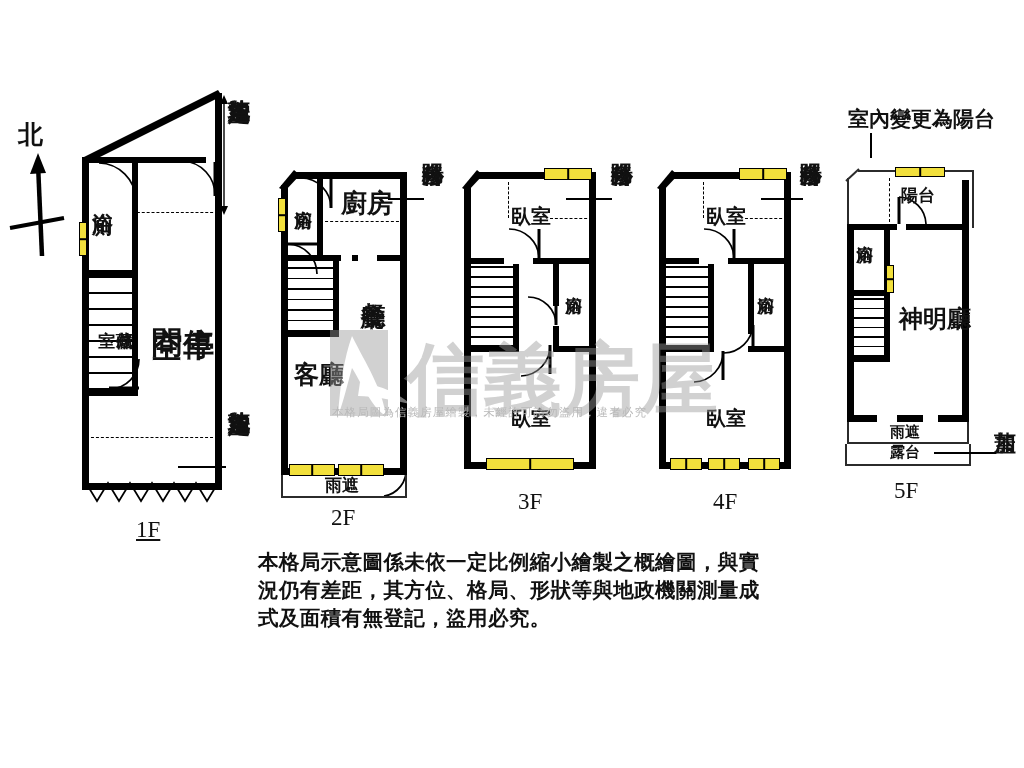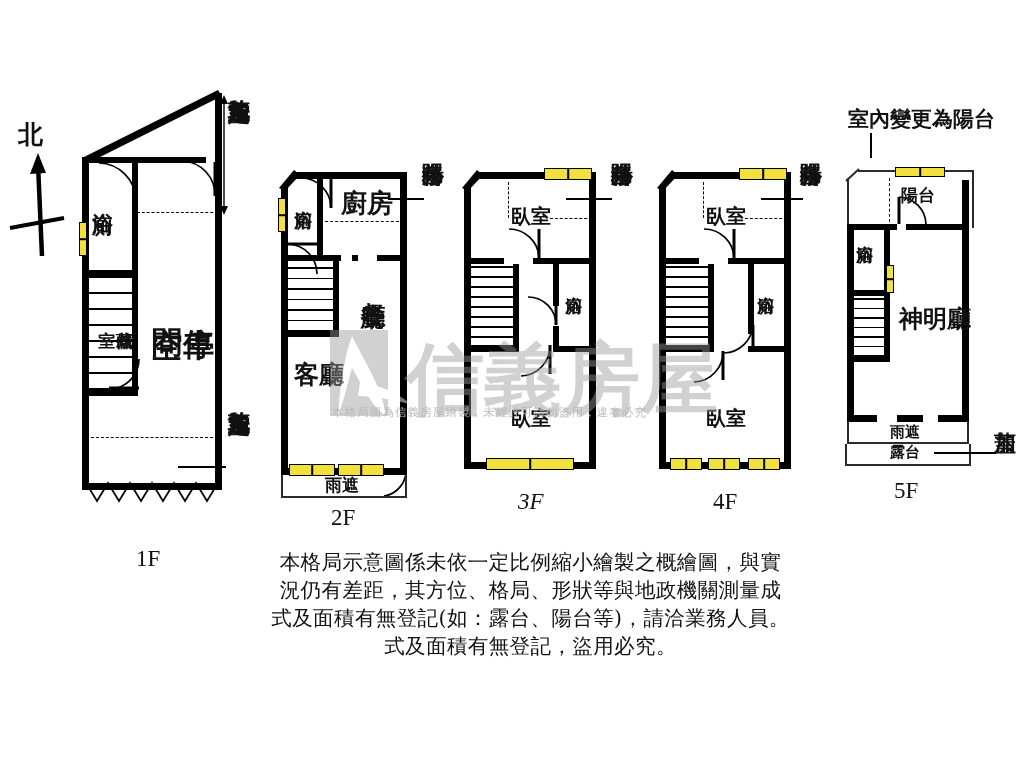--- a/index.html
+++ b/index.html
@@ -31,22 +31,22 @@
   
   #wm{position:absolute;left:330px;top:330px;width:370px;height:110px;
       opacity:.45;pointer-events:none;}
   #wmtext{position:absolute;left:332px;top:405px;width:378px;
       font-family:"DejaVu Sans","Liberation Sans",sans-serif;
       font-size:11.5px;color:#b9b9b9;letter-spacing:1.1px;white-space:nowrap;
       pointer-events:none;}
 
   
   #disc{position:absolute;left:258px;top:549px;width:545px;
-        font-size:20.5px;font-weight:normal;line-height:1.36;
-        letter-spacing:0.4px;text-align:center;}
+        font-size:20.5px;font-weight:bold;line-height:1.36;
+        letter-spacing:0.4px;}
   #disc div{white-space:nowrap;}
 </style>
 </head>
 <body>
 
 <div id="stage">
 
   <div class="lbl" style="left:18px;top:122px;font-size:25px;">北</div>
   <svg style="left:6px;top:148px;width:70px;height:115px;">
     <line x1="36" y1="108" x2="32" y2="16" stroke="#000" stroke-width="4.5"></line>
@@ -103,21 +103,21 @@
     <svg style="left:86px;top:481px;width:136px;height:22px;">
       <polyline class="arc" stroke-width="1.6" points="0,2 11,20 22,2 33,20 44,2 55,20 66,2 77,20 88,2 99,20 110,2 121,20 132,2"></polyline>
     </svg>
 
     <div class="lbl" style="left:92px;top:196px;font-size:21px;writing-mode:vertical-rl;text-orientation:upright;">浴廁</div>
     <div class="lbl" style="left:98px;top:318px;font-size:17px;writing-mode:vertical-rl;text-orientation:upright;">儲藏
 室</div>
     <div class="lbl" style="left:151px;top:304px;font-size:31px;writing-mode:vertical-rl;text-orientation:upright;">停車
 空間</div>
 
-    <div class="flr" style="left:136px;top:546px;">1F</div>
+    <div class="flr" style="left:136px;top:517px;text-decoration:underline;">1F</div>
   </div>
 
   <div class="vlbl" style="left:228px;top:82px;font-size:22px;">法定空地加蓋</div>
   <svg style="left:216px;top:95px;width:16px;height:120px;">
     <line x1="8" y1="4" x2="8" y2="116" stroke="#000" stroke-width="1.4"></line>
     <polygon points="8,0 4,9 12,9" fill="#000"></polygon>
     <polygon points="8,120 4,111 12,111" fill="#000"></polygon>
   </svg>
   <div class="vlbl" style="left:228px;top:394px;font-size:22px;">法定空地加蓋</div>
   <div class="dim" style="left:178px;top:466px;width:48px;height:2px;"></div>
@@ -229,21 +229,21 @@
     <div class="win split" style="left:544px;top:168px;width:48px;height:12px;"></div>
     <div class="win split" style="left:486px;top:458px;width:88px;height:12px;"></div>
 
     <div class="dashv" style="left:508px;top:182px;height:36px;"></div>
     <div class="dash" style="left:550px;top:218px;width:42px;"></div>
 
     <div class="lbl" style="left:511px;top:206px;font-size:20px;">臥室</div>
     <div class="lbl" style="left:565px;top:283px;font-size:17px;writing-mode:vertical-rl;text-orientation:upright;">浴廁</div>
     <div class="lbl" style="left:511px;top:408px;font-size:20px;">臥室</div>
 
-    <div class="flr" style="left:518px;top:489px;font-style:italic;">3F</div>
+    <div class="flr" style="left:518px;top:489px;">3F</div>
   </div>
 
   <div class="vlbl" style="left:611px;top:146px;font-size:22px;">陽台外移</div>
   <div class="dim" style="left:566px;top:198px;width:46px;height:2px;"></div>
 
   <div>
     <div class="wall" style="left:659px;top:187px;width:7px;height:282px;"></div>
     <div class="wall" style="left:784px;top:172px;width:7px;height:297px;"></div>
     <div class="wall" style="left:673px;top:172px;width:118px;height:7px;"></div>
     <div class="wall" style="left:659px;top:462px;width:132px;height:7px;"></div>
@@ -369,17 +369,16 @@
     <path d="M30,52 C52,56 70,64 80,74 C62,70 44,66 28,66 Z" fill="#ffffff"></path>
     <g fill="#9a9a9a" font-family="'DejaVu Serif','Liberation Serif',serif" font-size="78" font-weight="bold">
       <text x="76" y="76">信義房屋</text>
     </g>
   </svg>
   <div id="wmtext">本格局圖為信義房屋繪製，未經許可請勿盜用，違者必究</div>
 
   <div id="disc">
     <div>本格局示意圖係未依一定比例縮小繪製之概繪圖，與實</div>
     <div>況仍有差距，其方位、格局、形狀等與地政機關測量成</div>
-    <div>式及面積有無登記(如：露台、陽台等)，請洽業務人員。</div>
     <div>式及面積有無登記，盜用必究。</div>
   </div>
 
 </div>
 
 </body></html>

